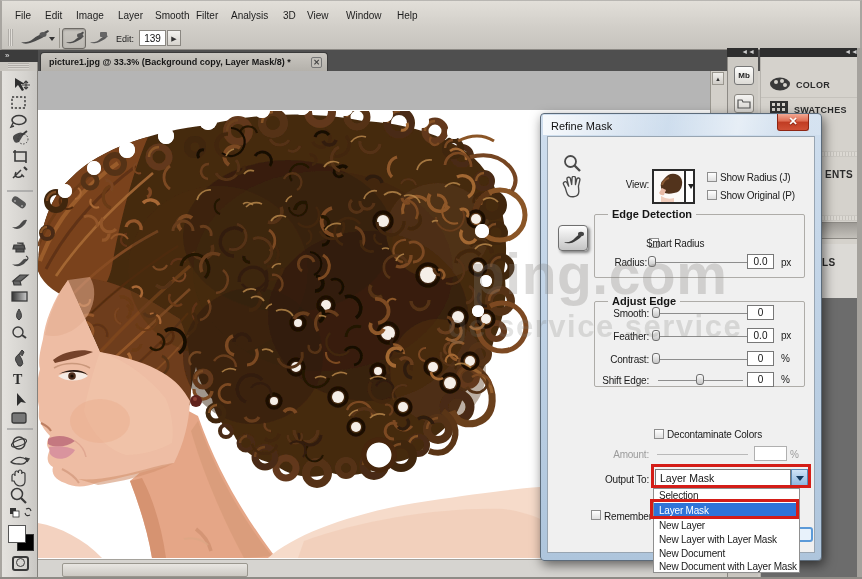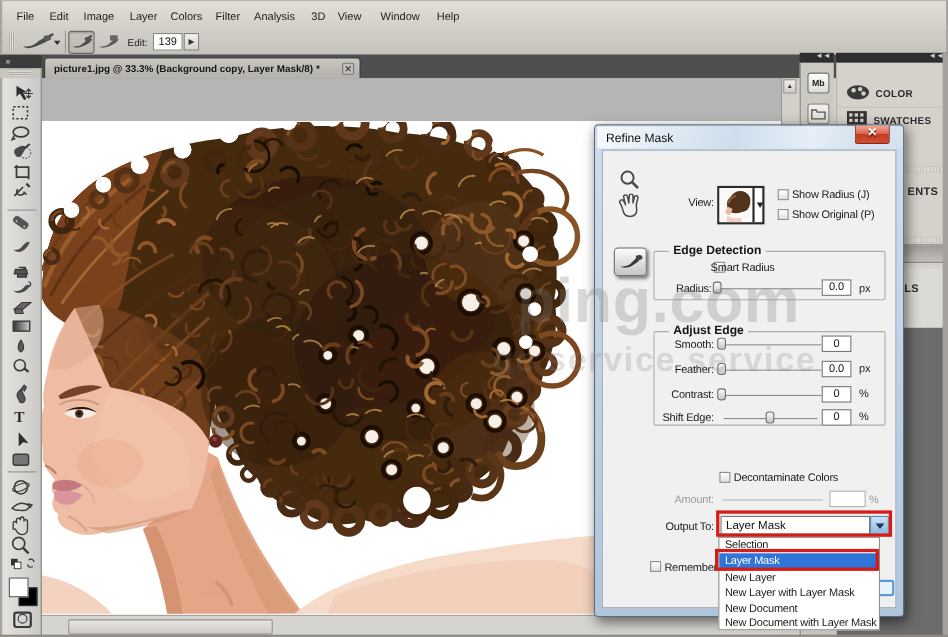--- a/index.html
+++ b/index.html
@@ -553,21 +553,21 @@
   </div>
 <div id="hscroll" class="abs">
     <div id="hthumb"></div>
   </div>
 
 <div id="menubar" class="abs">
   <span class="mi" style="left:13px">File</span>
   <span class="mi" style="left:43px">Edit</span>
   <span class="mi" style="left:74px">Image</span>
   <span class="mi" style="left:116px">Layer</span>
-  <span class="mi" style="left:153px">Colors</span>
+  <span class="mi" style="left:153px">Smooth</span>
   <span class="mi" style="left:194px">Filter</span>
   <span class="mi" style="left:229px">Analysis</span>
   <span class="mi" style="left:281px">3D</span>
   <span class="mi" style="left:305px">View</span>
   <span class="mi" style="left:344px">Window</span>
   <span class="mi" style="left:395px">Help</span>
 </div>
 
 <div id="optionsbar" class="abs">
   <div id="grip1" class="abs"></div>
@@ -732,21 +732,21 @@
         <path d="M7 25 q6 4 13 2 l0 4 l-13 0z" fill="#f0cdbc"></path>
       </svg>
       <div style="position:absolute; left:30px; top:0; width:2px; height:31px; background:#2b2b2b;"></div>
       <div style="position:absolute; left:34px; top:13px; width:0; height:0; border:3px solid transparent; border-top:5px solid #222;"></div>
     </div>
     <div class="cb" style="left:159px;top:35px"></div>
     <span class="lbl" style="left:172px;top:35px">Show Radius (J)</span>
     <div class="cb" style="left:159px;top:53px"></div>
     <span class="lbl" style="left:172px;top:53px">Show Original (P)</span>
 
-    <div class="grp" style="top:91px;height:45px">
+    <div class="grp" style="top:77px;height:64px">
         <span class="grplabel">Edge Detection</span>
       </div>
     <div class="cb" style="left:101px;top:101px"></div>
     <span class="lbl" style="left:98px;top:101px">Smart Radius</span>
     <span class="rlbl" style="left:29px;top:120px">Radius:</span>
     <div class="track" style="left:103px;top:125px;width:96px"></div>
     <div class="thumb" style="left:100px;top:119px"></div>
     <div class="vbox" style="left:199px;top:117px">0.0</div>
     <span class="lbl" style="left:233px;top:120px">px</span>
 

